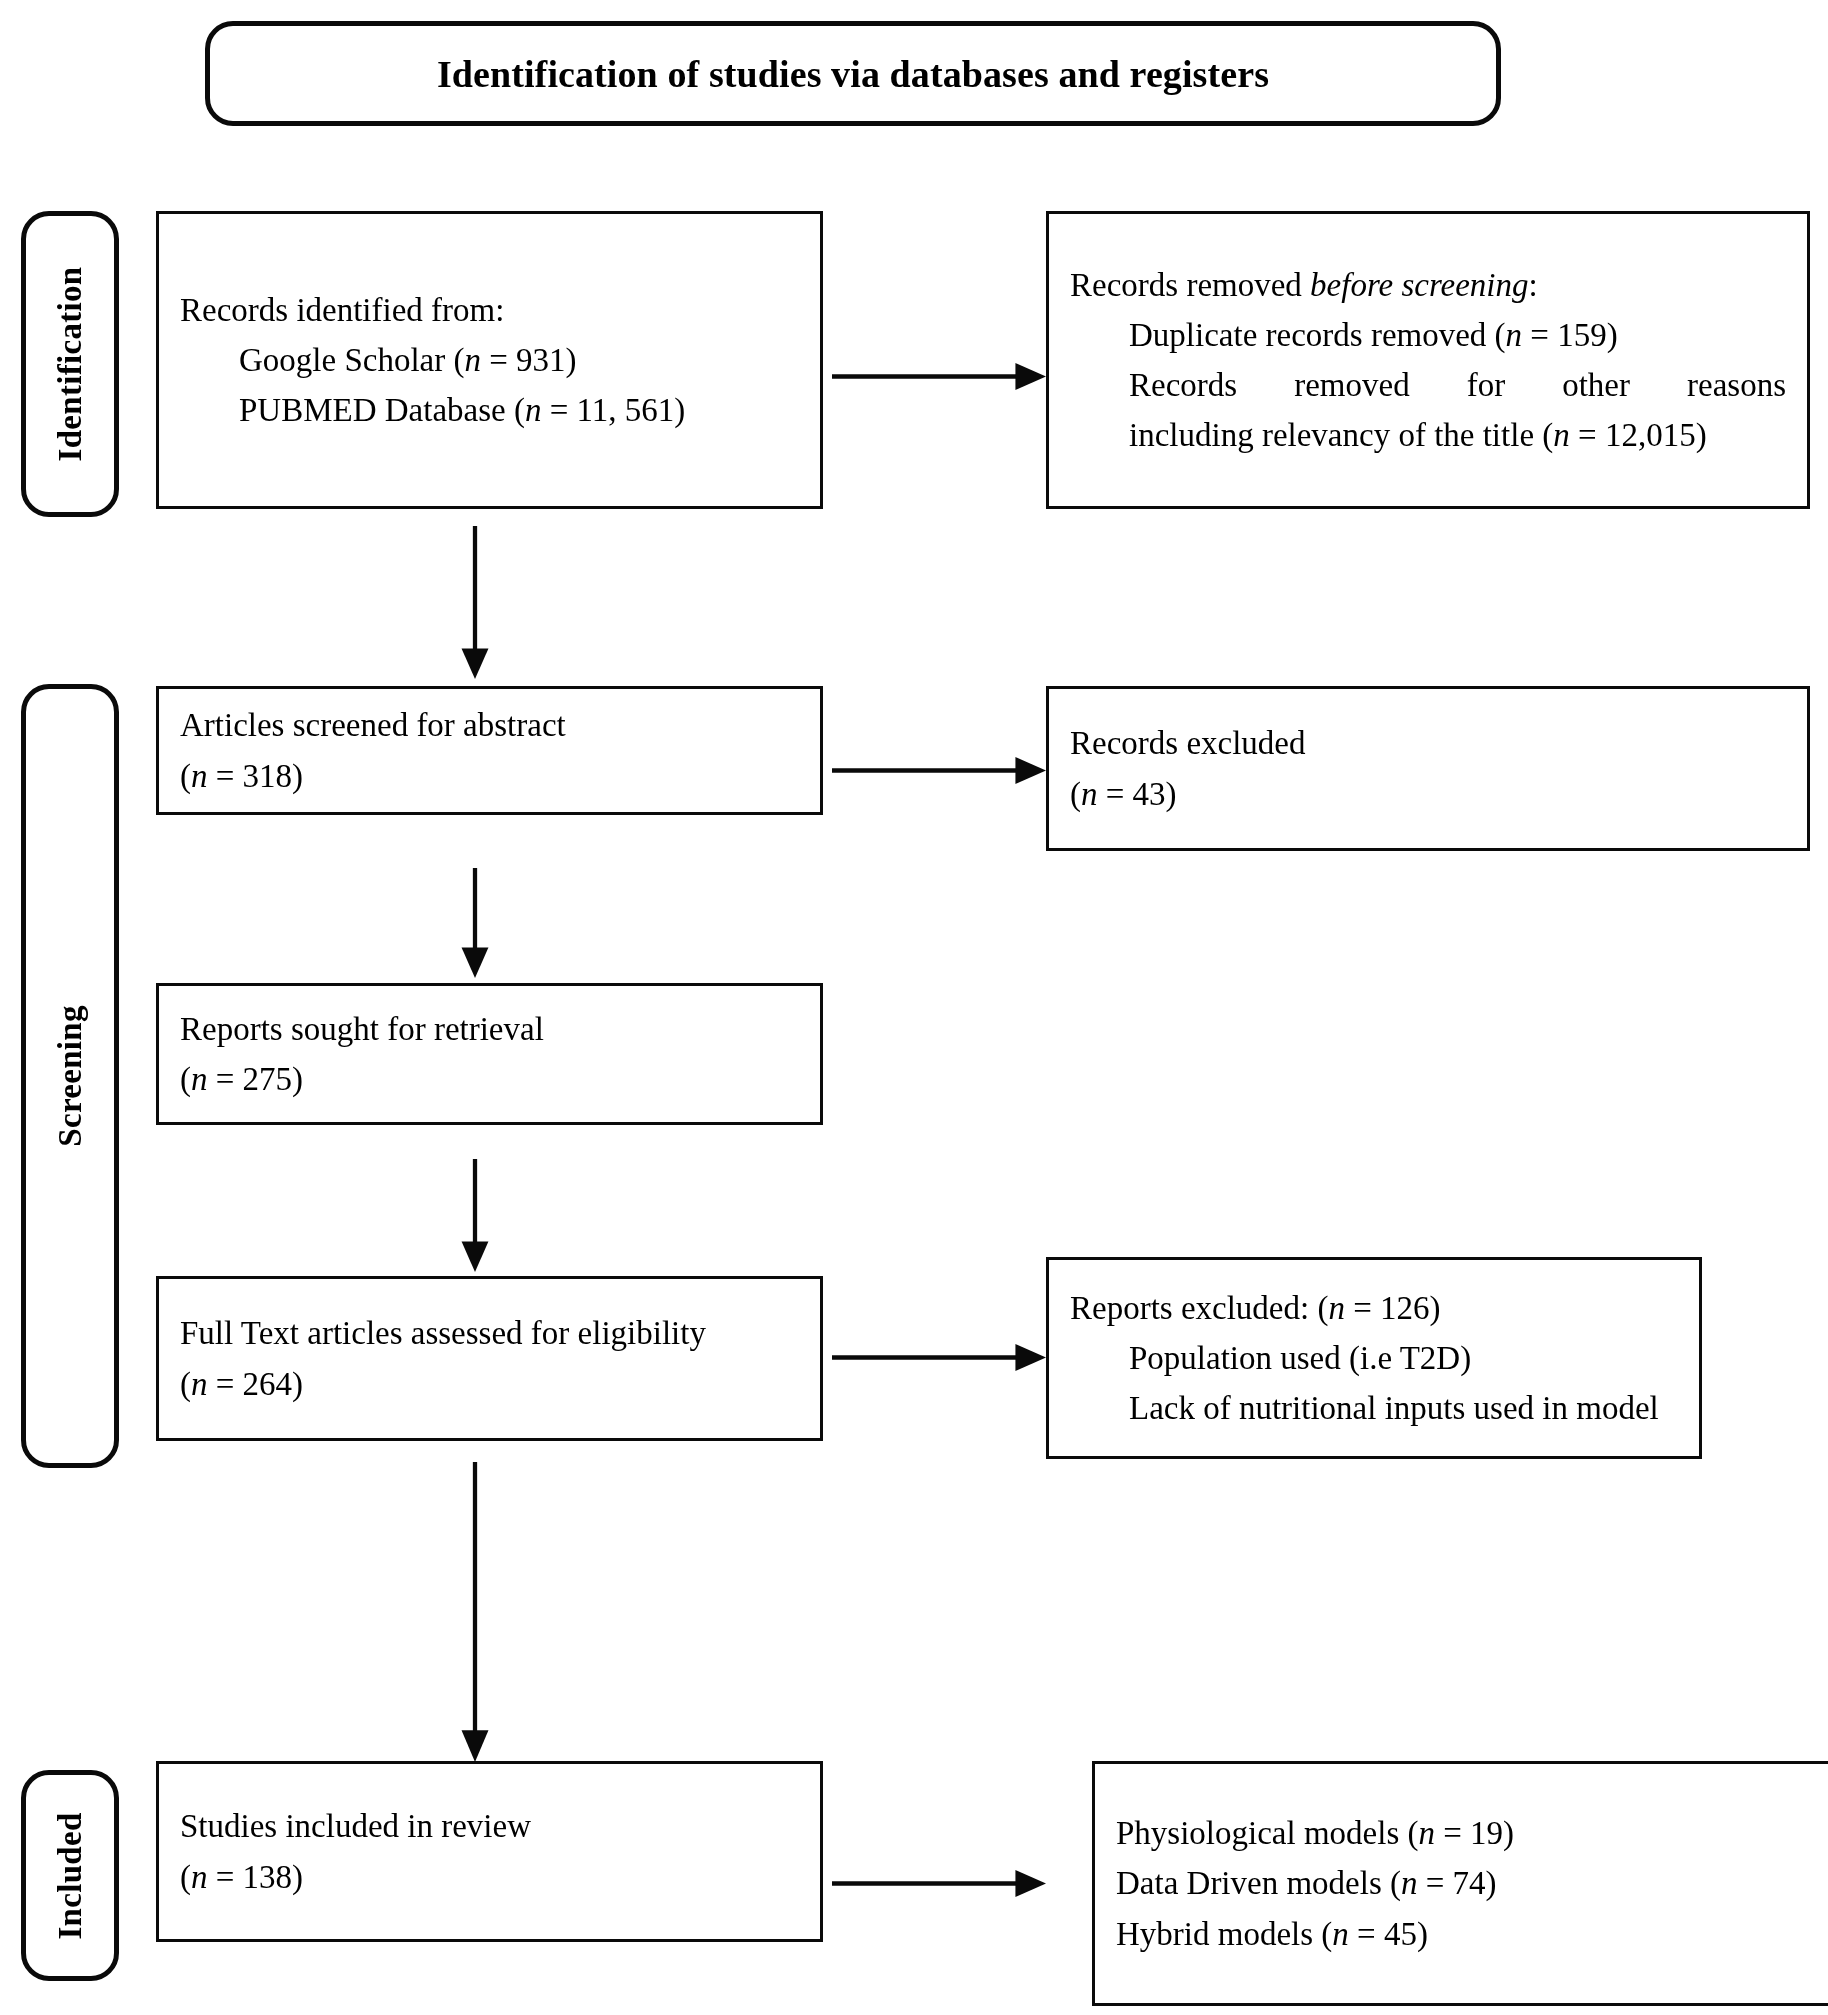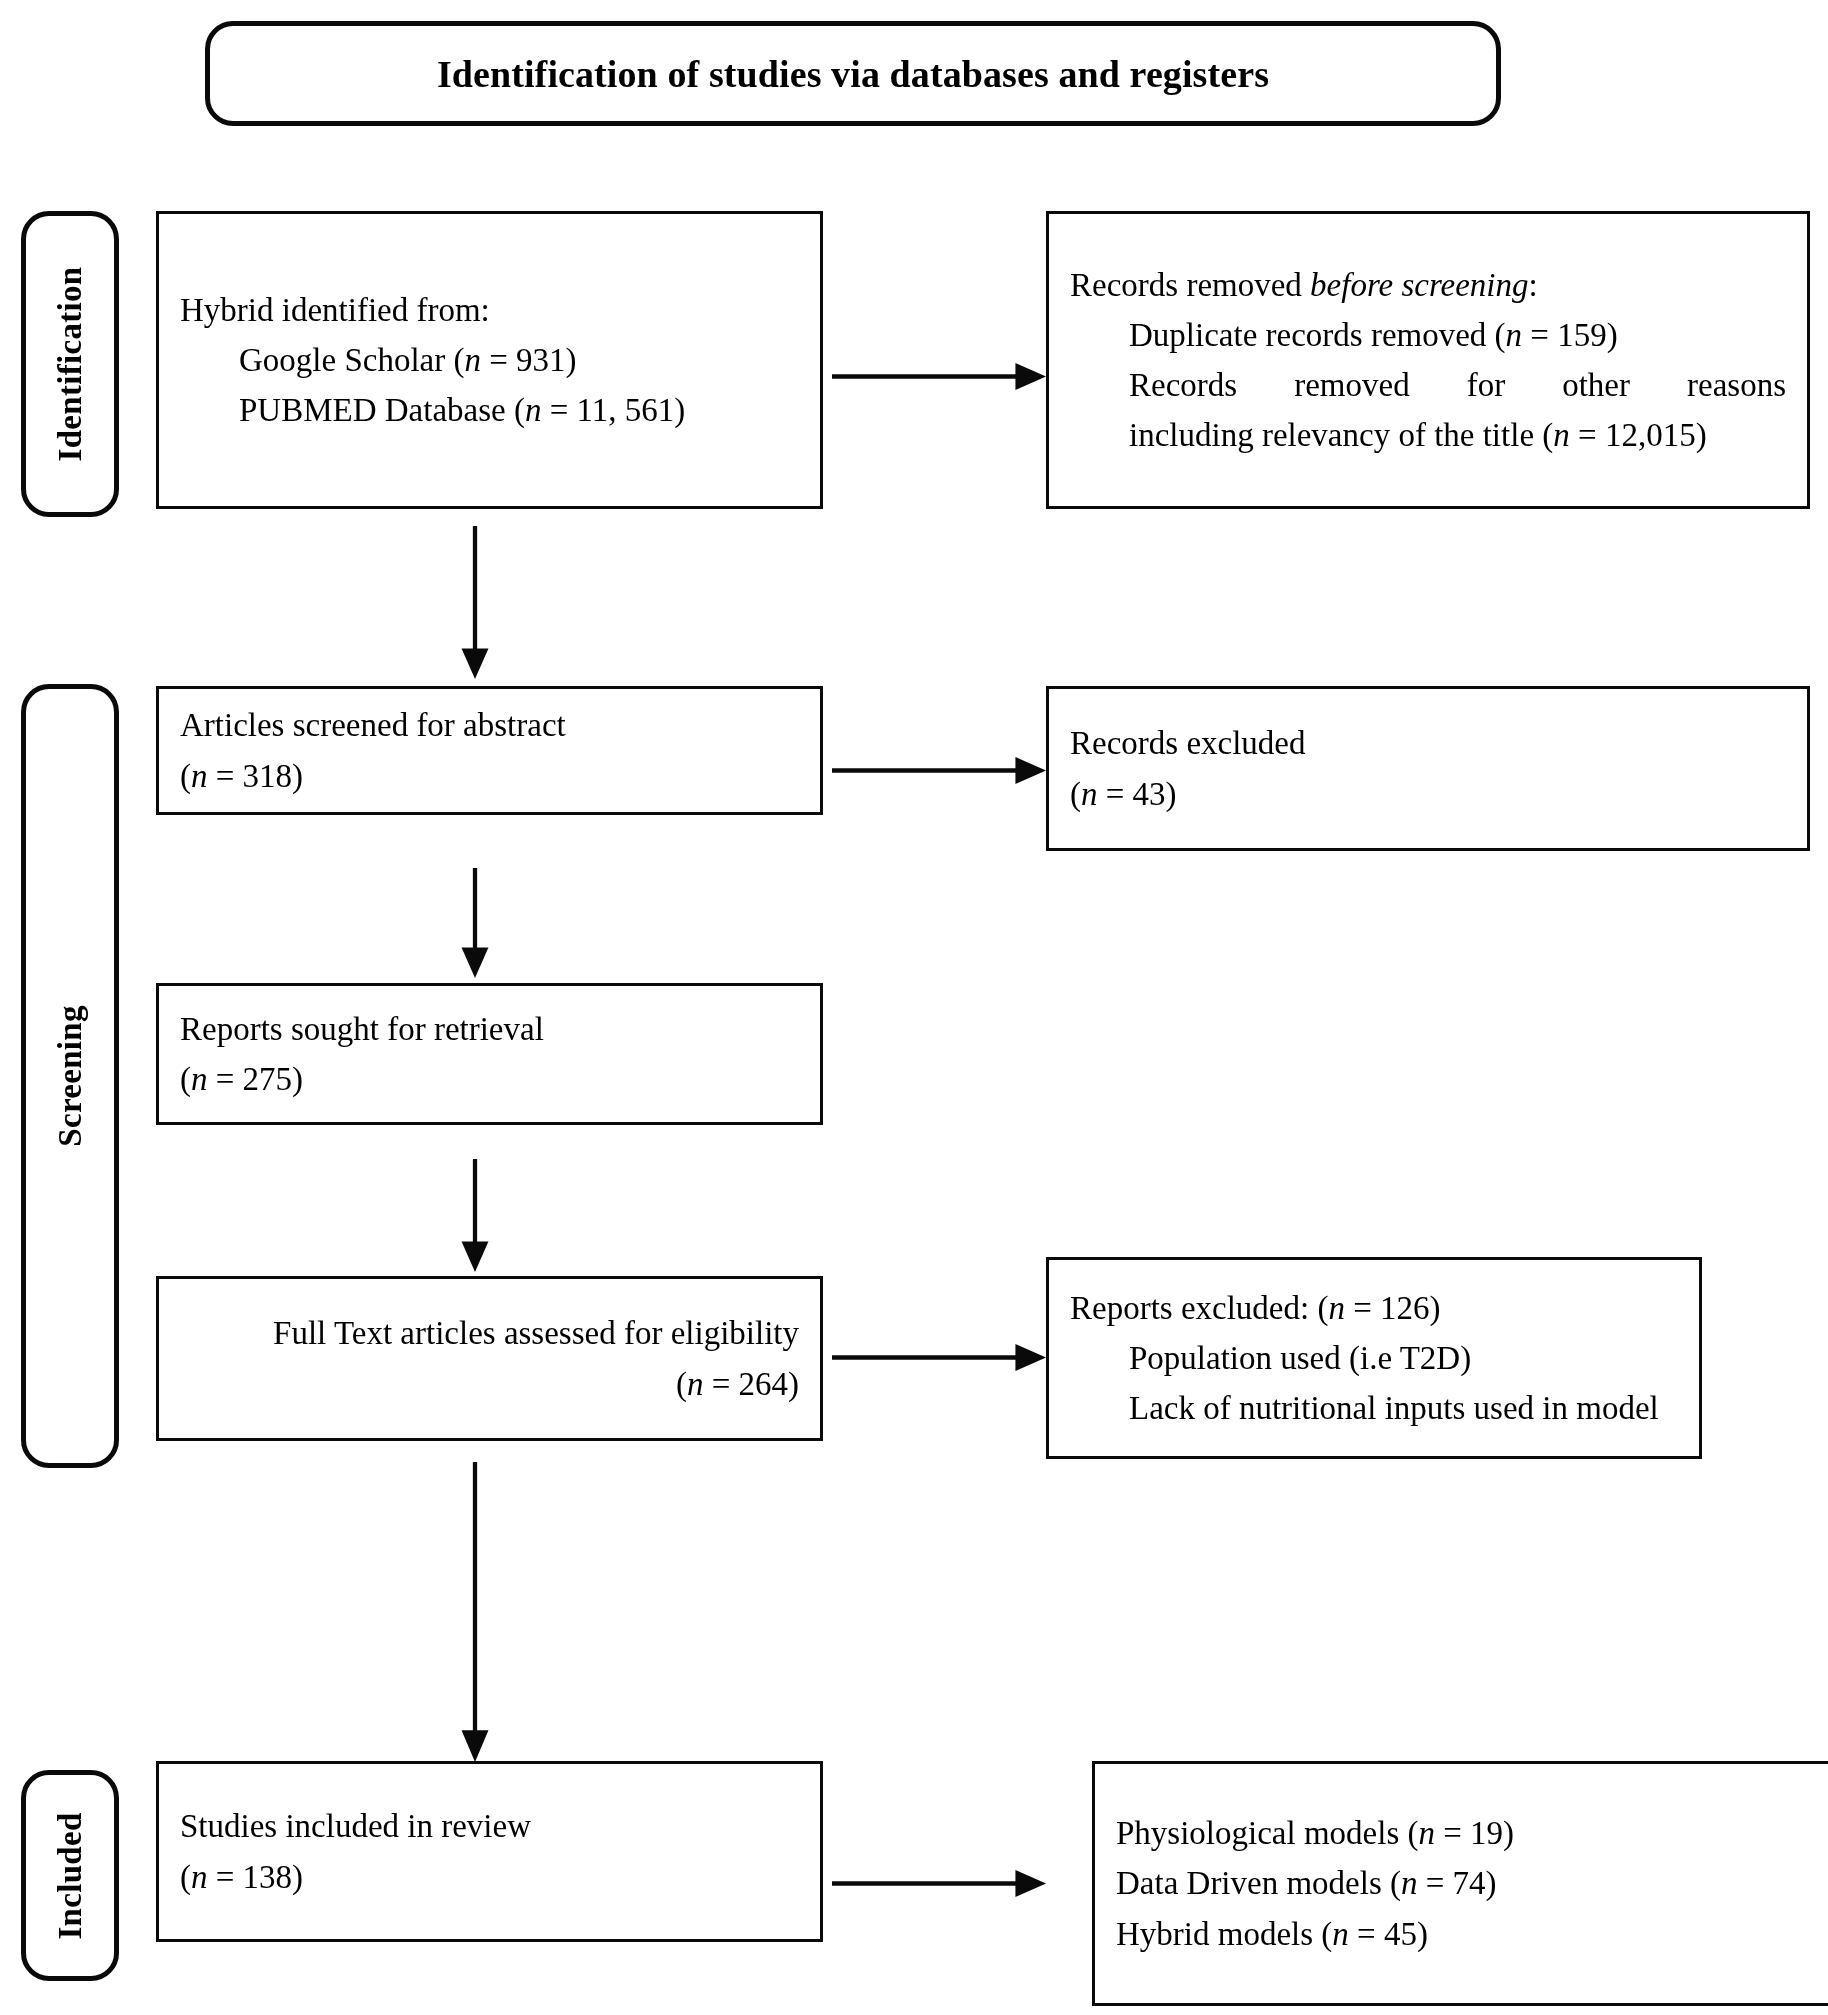--- a/index.html
+++ b/index.html
@@ -51,21 +51,21 @@
   <div class="rbox" style="left:21.4px;top:684px;width:98px;height:784px;">
     <span class="side-label">Screening</span>
   </div>
 
   <div class="rbox" style="left:21.4px;top:1770px;width:98px;height:211px;">
     <span class="side-label">Included</span>
   </div>
 
   <div class="box" style="left:156px;top:211px;width:667px;height:298px;">
     <div class="content">
-      <div class="line">Hybrid identified from:</div>
+      <div class="line">Records identified from:</div>
       <div class="line indent">
         <span>Google Scholar (</span><span class="nv">n</span><span> = 931)</span>
       </div>
       <div class="line indent">
         <span>PUBMED Database (</span><span class="nv">n</span><span> = 11, 561)</span>
       </div>
     </div>
   </div>
 
   <div class="box" style="left:1046px;top:211px;width:764px;height:298px;">
@@ -138,21 +138,21 @@
     </div>
   </div>
 
   <div class="arrow" style="left:456px;top:1159px;">
     <svg width="38" height="113" viewBox="0 0 62 185">
       <line x1="31" y1="0" x2="31" y2="143" stroke="#0a0a0a" stroke-width="7"></line>
       <polygon points="9,135 53,135 31,185" fill="#0a0a0a"></polygon>
     </svg>
   </div>
 
-  <div class="box" style="left:156px;top:1276px;width:667px;height:165px;text-align:right;">
+  <div class="box" style="left:156px;top:1276px;width:667px;height:165px;">
     <div class="content">
       <div class="line">Full Text articles assessed for eligibility</div>
       <div class="line">
         <span>(</span><span class="nv">n</span><span> = 264)</span>
       </div>
     </div>
   </div>
 
   <div class="box" style="left:1046px;top:1257px;width:656px;height:202px;">
     <div class="content">

